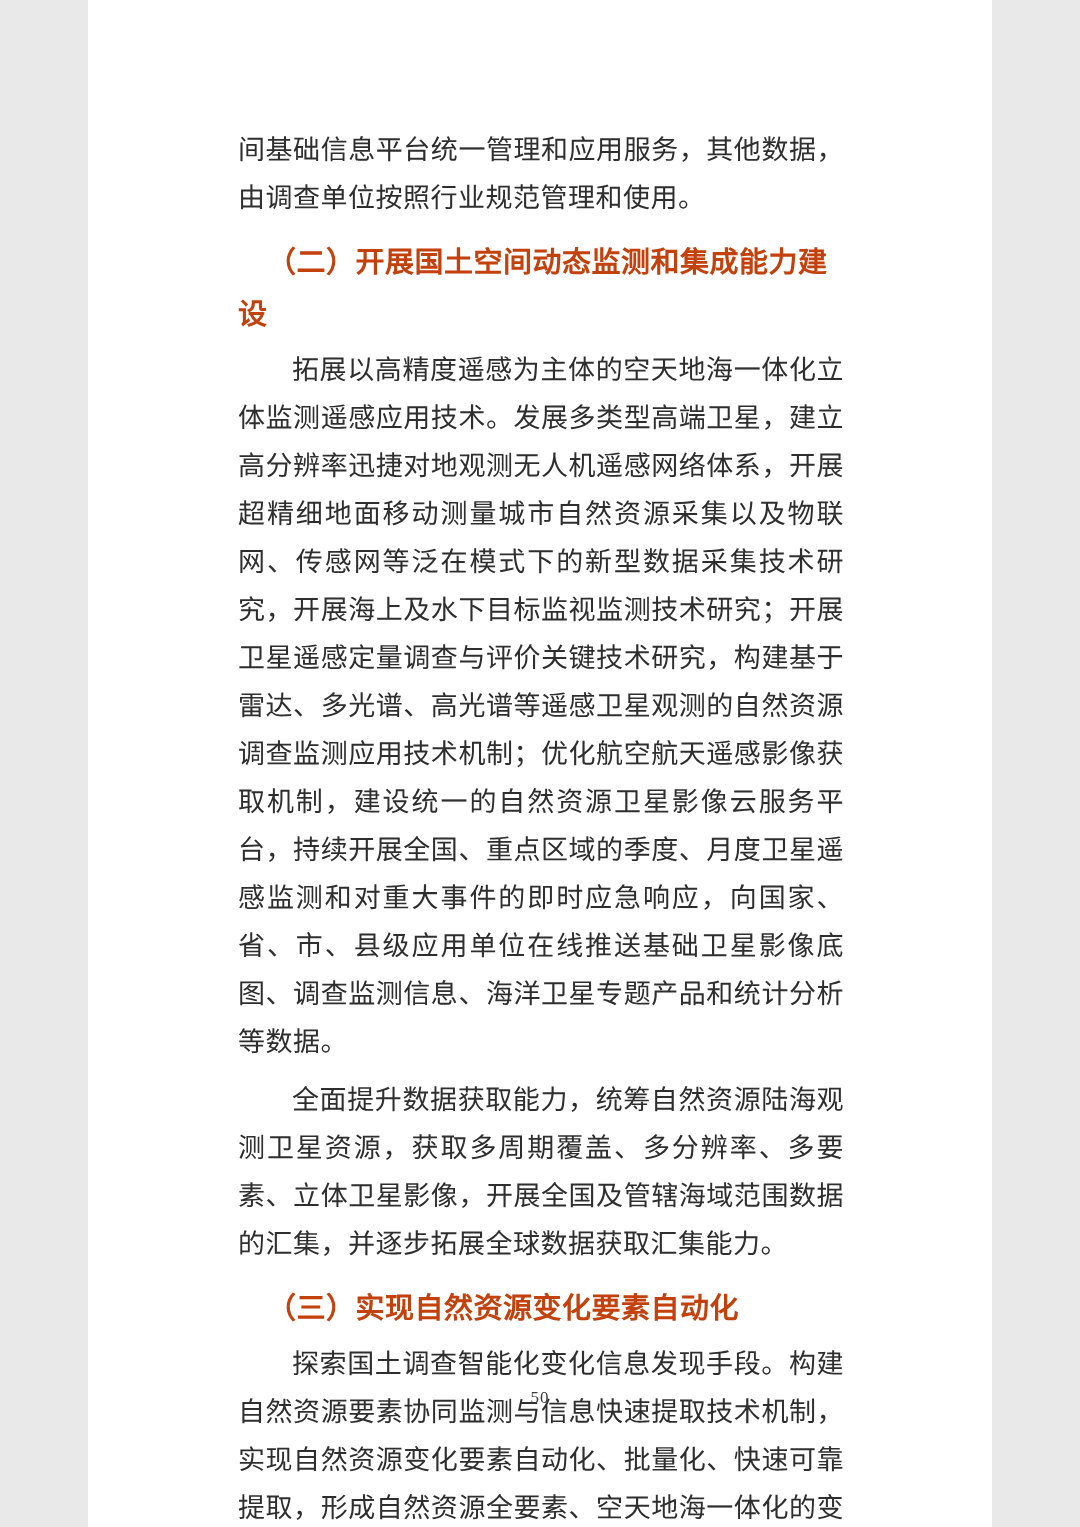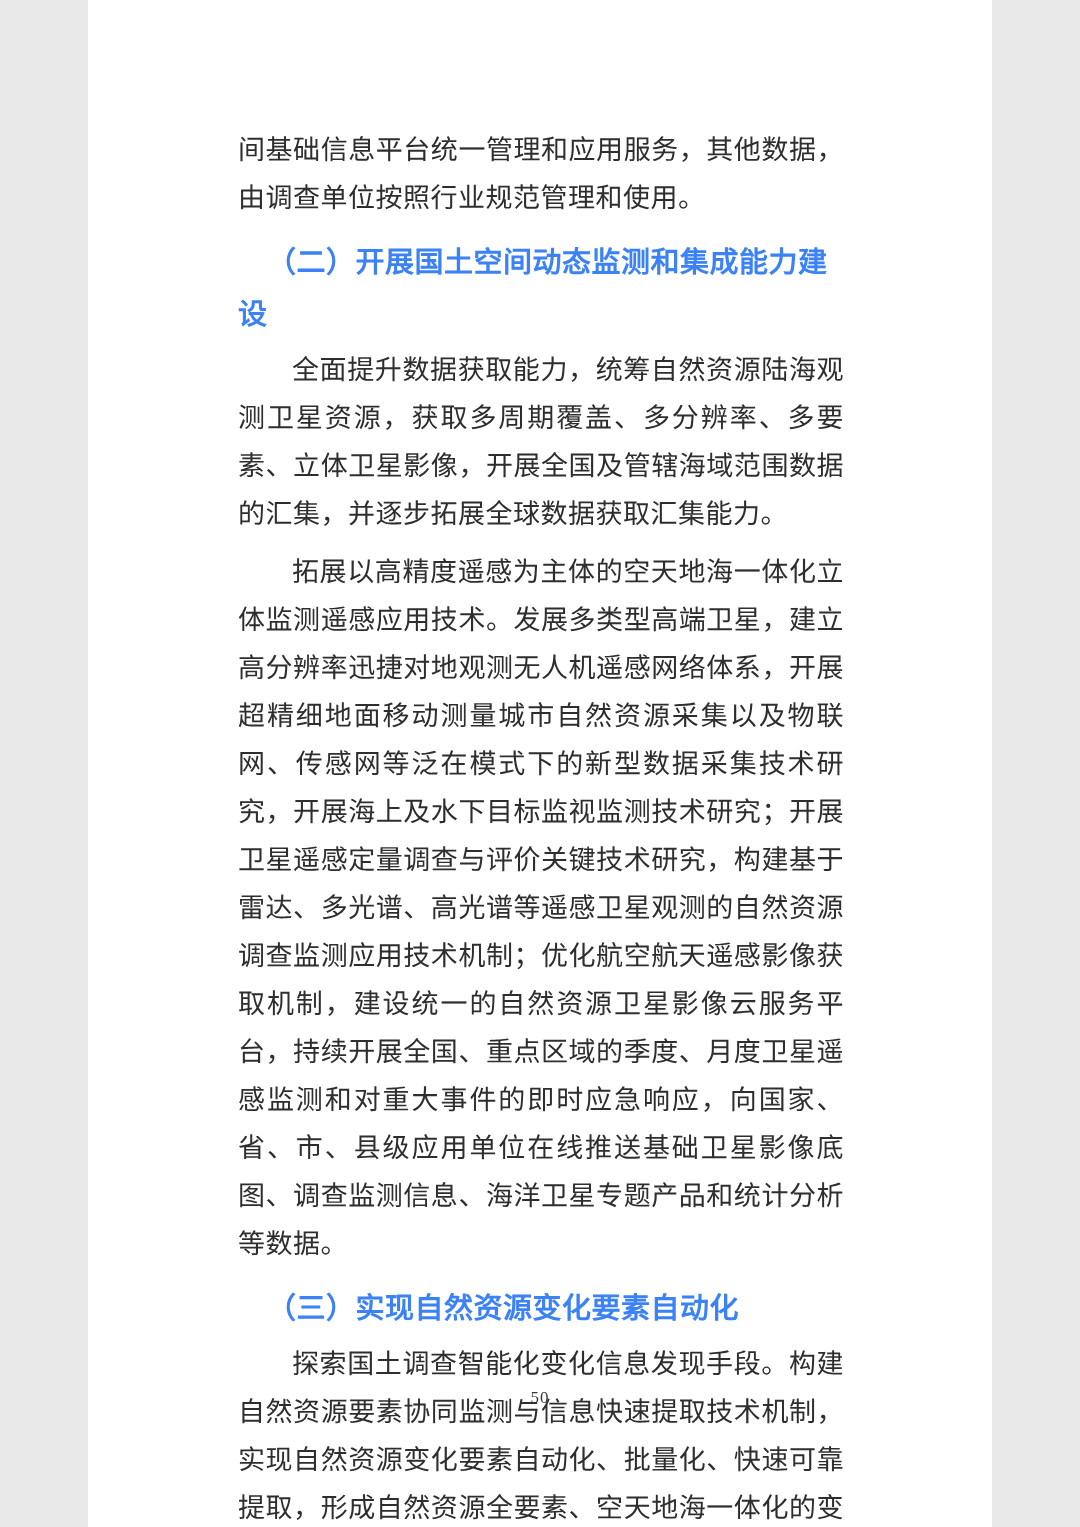--- a/index.html
+++ b/index.html
@@ -42,21 +42,21 @@
   .para + .para {
     margin-top: 10px;
   }
   .heading {
     margin: 14px 0 6px 0;
     font-family: "Liberation Sans", "DejaVu Sans", sans-serif;
     font-size: 29px;
     line-height: 52px;
     font-weight: 700;
     letter-spacing: 0.5px;
-    color: #3b82f6;
+    color: #c2410c;
     text-indent: 1em;
   }
   .footer {
     position: absolute;
     top: 1388px;
     left: 0;
     width: 100%;
     text-align: center;
   }
   .page-number {
@@ -66,21 +66,21 @@
     color: #3a3a3a;
   }
 </style>
 </head>
 <body>
 
 <div class="page">
   <div class="doc-body">
       <p class="para no-indent">间基础信息平台统一管理和应用服务，其他数据，由调查单位按照行业规范管理和使用。</p>
       <h2 class="heading">（二）开展国土空间动态监测和集成能力建设</h2>
+      <p class="para">拓展以高精度遥感为主体的空天地海一体化立体监测遥感应用技术。发展多类型高端卫星，建立高分辨率迅捷对地观测无人机遥感网络体系，开展超精细地面移动测量城市自然资源采集以及物联网、传感网等泛在模式下的新型数据采集技术研究，开展海上及水下目标监视监测技术研究；开展卫星遥感定量调查与评价关键技术研究，构建基于雷达、多光谱、高光谱等遥感卫星观测的自然资源调查监测应用技术机制；优化航空航天遥感影像获取机制，建设统一的自然资源卫星影像云服务平台，持续开展全国、重点区域的季度、月度卫星遥感监测和对重大事件的即时应急响应，向国家、省、市、县级应用单位在线推送基础卫星影像底图、调查监测信息、海洋卫星专题产品和统计分析等数据。</p>
       <p class="para">全面提升数据获取能力，统筹自然资源陆海观测卫星资源，获取多周期覆盖、多分辨率、多要素、立体卫星影像，开展全国及管辖海域范围数据的汇集，并逐步拓展全球数据获取汇集能力。</p>
-      <p class="para">拓展以高精度遥感为主体的空天地海一体化立体监测遥感应用技术。发展多类型高端卫星，建立高分辨率迅捷对地观测无人机遥感网络体系，开展超精细地面移动测量城市自然资源采集以及物联网、传感网等泛在模式下的新型数据采集技术研究，开展海上及水下目标监视监测技术研究；开展卫星遥感定量调查与评价关键技术研究，构建基于雷达、多光谱、高光谱等遥感卫星观测的自然资源调查监测应用技术机制；优化航空航天遥感影像获取机制，建设统一的自然资源卫星影像云服务平台，持续开展全国、重点区域的季度、月度卫星遥感监测和对重大事件的即时应急响应，向国家、省、市、县级应用单位在线推送基础卫星影像底图、调查监测信息、海洋卫星专题产品和统计分析等数据。</p>
       <h2 class="heading">（三）实现自然资源变化要素自动化</h2>
       <p class="para">探索国土调查智能化变化信息发现手段。构建自然资源要素协同监测与信息快速提取技术机制，实现自然资源变化要素自动化、批量化、快速可靠提取，形成自然资源全要素、空天地海一体化的变化信息监测、调查监测信息。</p>
     </div>
   <div class="footer">
     <span class="page-number">50</span>
   </div>
 </div>
 
 </body></html>

